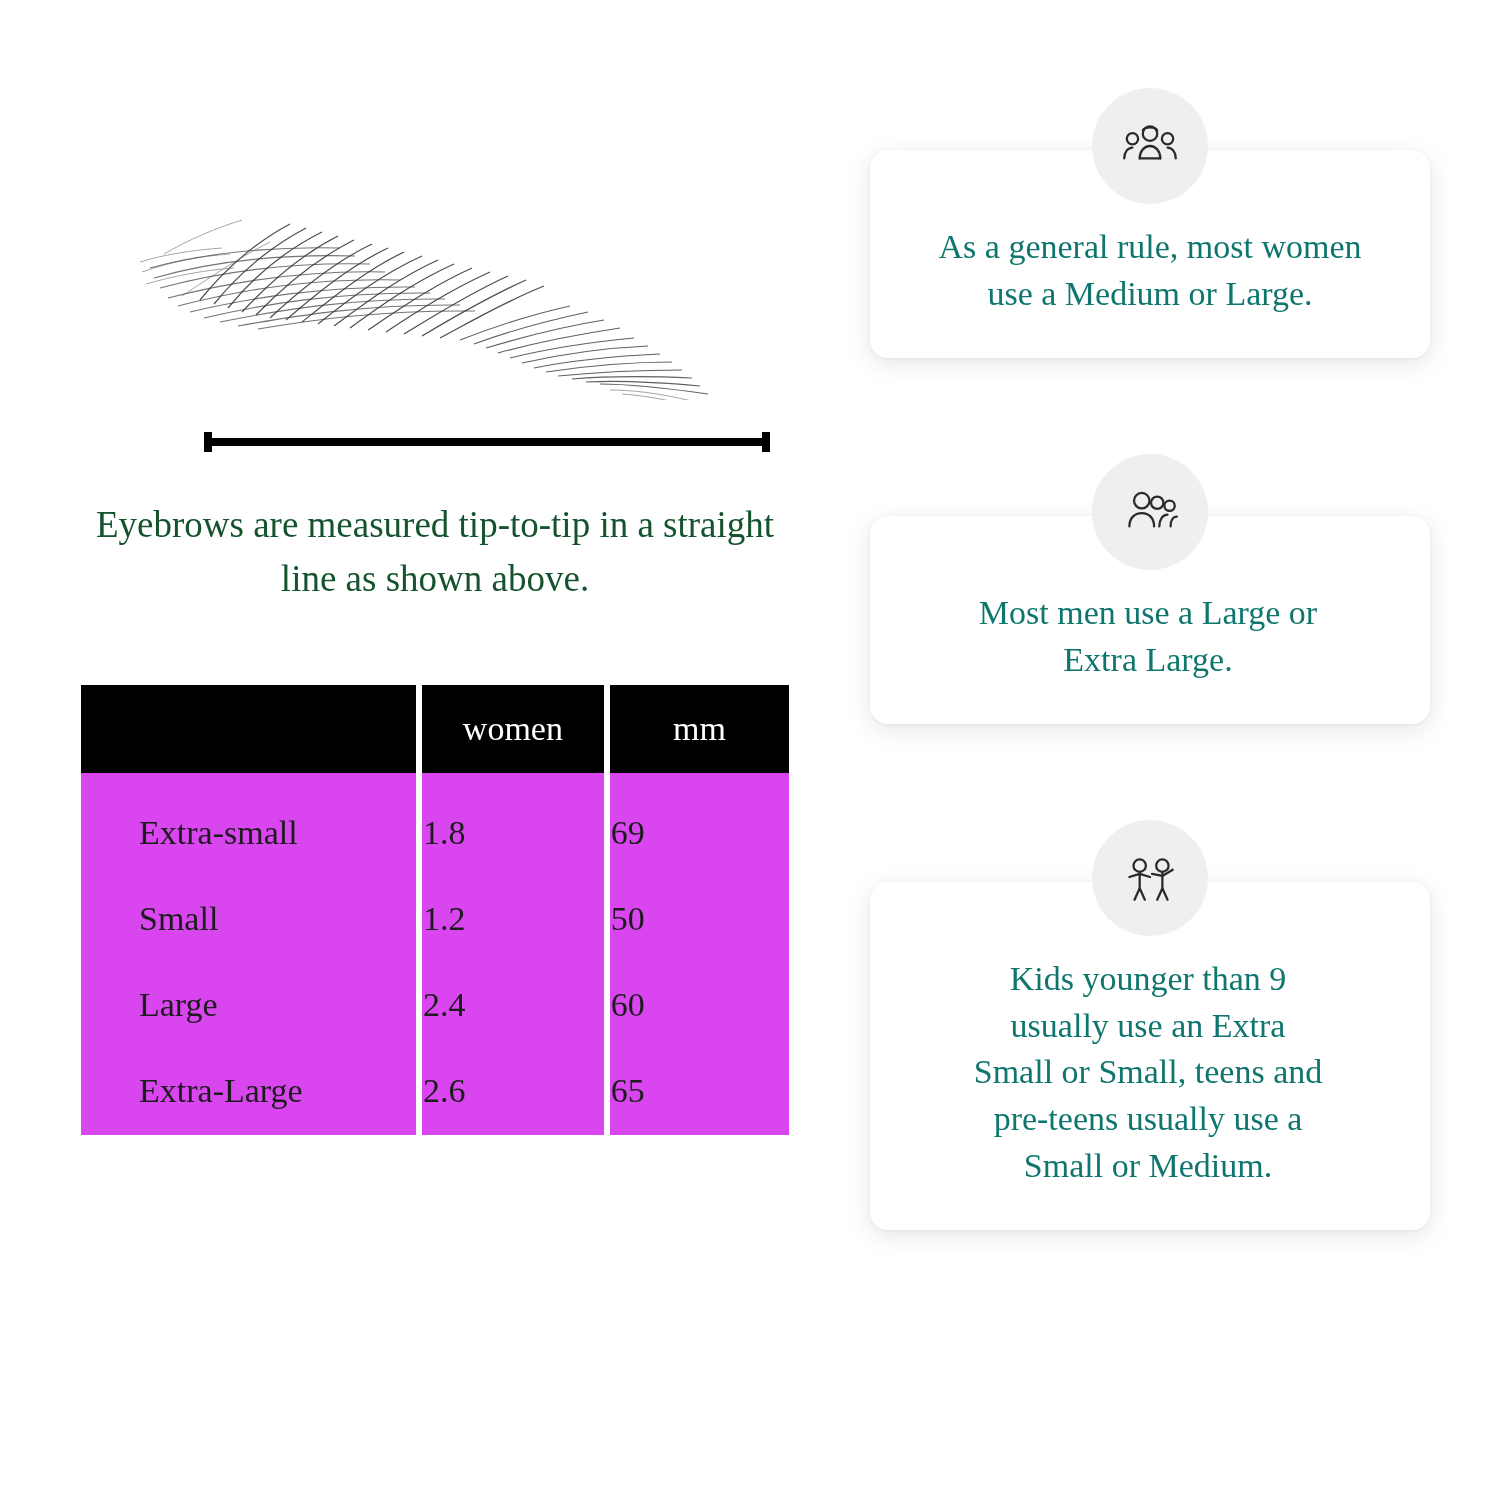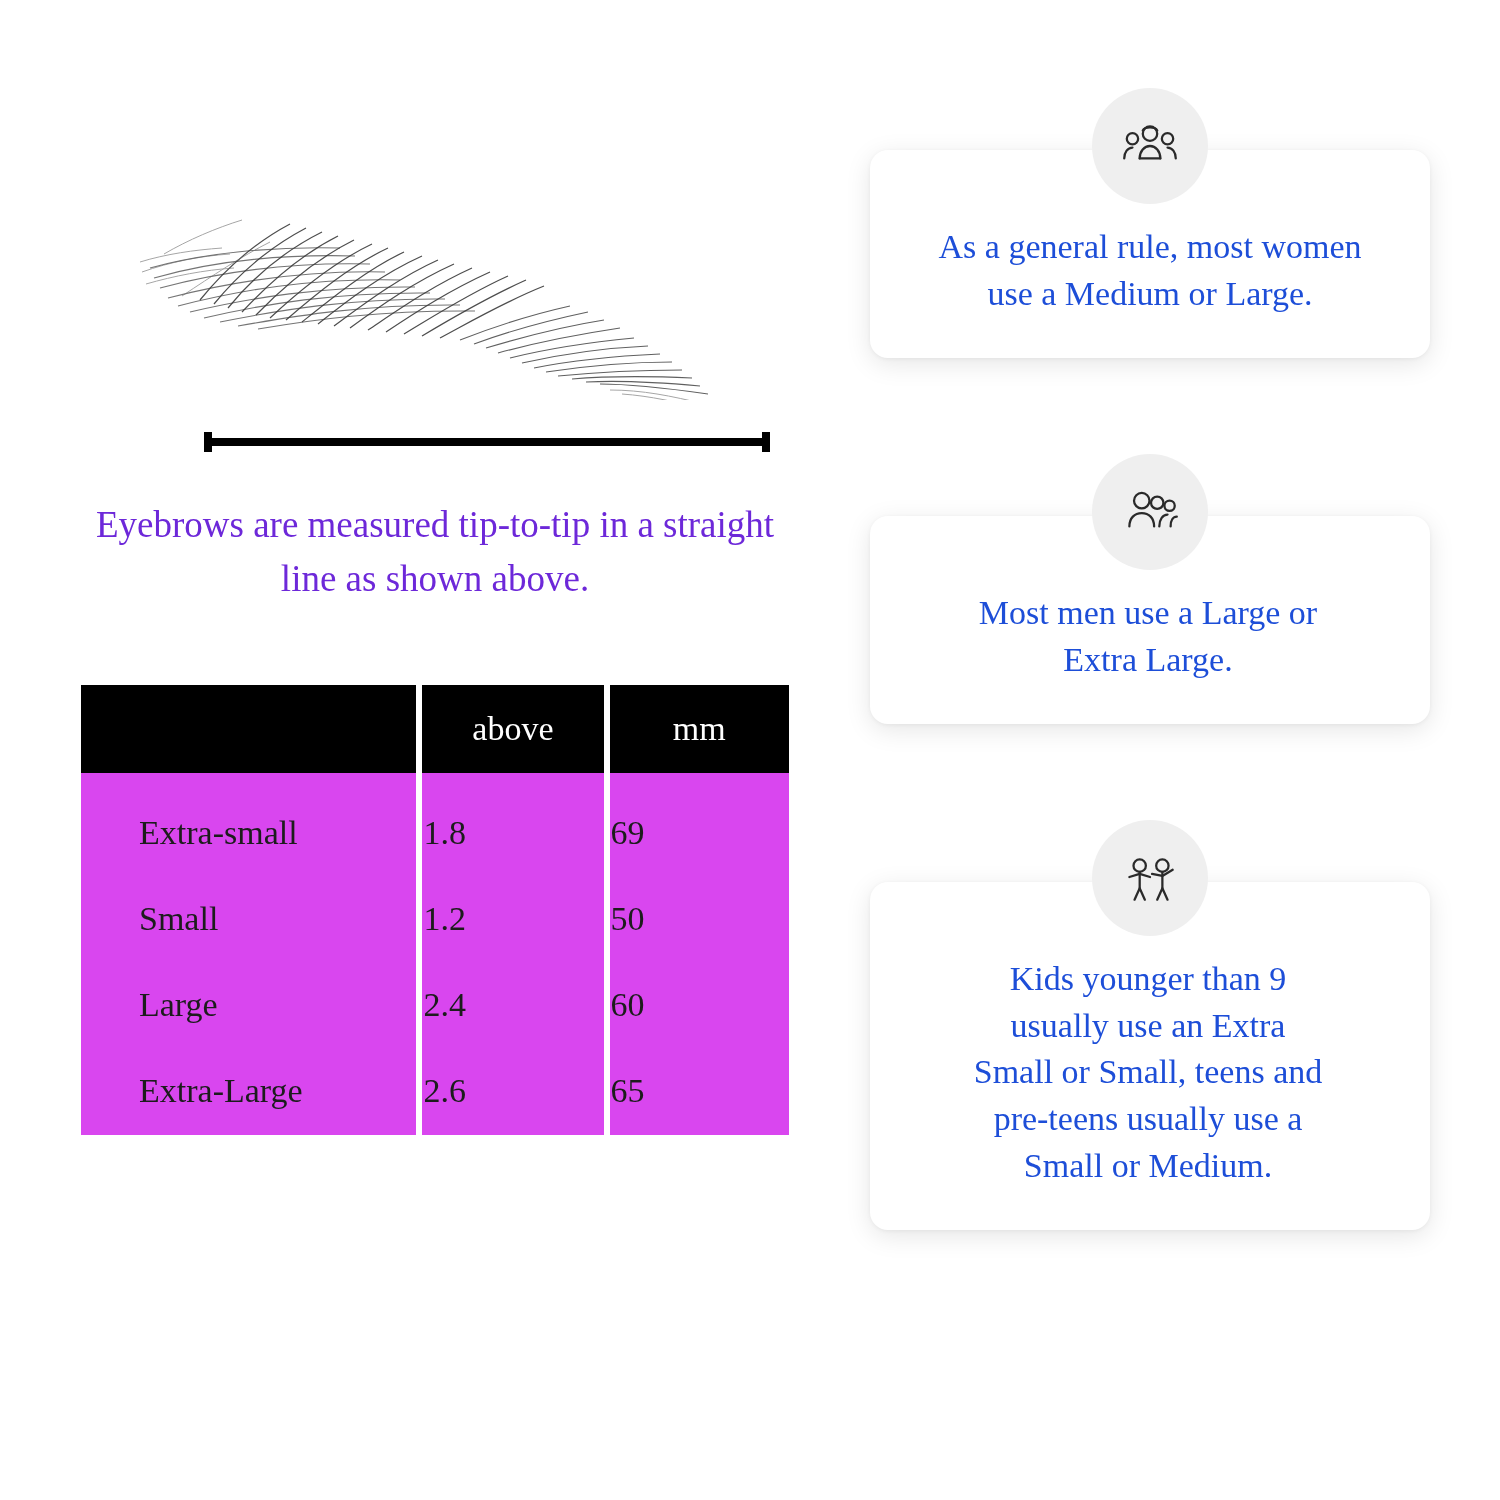--- a/index.html
+++ b/index.html
@@ -45,21 +45,21 @@
     top: 280px;
     width: 570px;
     height: 24px;
   }
 
   .caption {
     margin-top: 18px;
     text-align: center;
     font-size: 37px;
     line-height: 1.45;
-    color: #6d28d9;
+    color: #14532d;
     width: 700px;
     margin-left: 10px;
   }
 
   
   .size-table {
     margin-top: 80px;
     width: 720px;
     border-collapse: separate;
     border-spacing: 6px 0;
@@ -108,21 +108,21 @@
   }
   .tip-card {
     position: relative;
     background: #ffffff;
     border-radius: 18px;
     box-shadow: 0 6px 26px rgba(0,0,0,0.10), 0 1px 4px rgba(0,0,0,0.05);
     padding: 74px 44px 40px 44px;
     text-align: center;
     font-size: 34px;
     line-height: 1.38;
-    color: #1d4ed8;
+    color: #0f766e;
   }
   .tip-card + .tip-card {
     margin-top: 158px;
     padding-left: 40px;
   }
   .tip-card .icon-bubble {
     position: absolute;
     left: 50%;
     top: -62px;
     transform: translateX(-50%);
@@ -218,21 +218,21 @@
       </svg>
     </div>
 
     <div class="caption">Eyebrows are measured tip-to-tip
 in a straight line as shown above.</div>
 
     <table class="size-table">
       <thead>
         <tr>
           <th class="blank-head"></th>
-          <th class="unit-head">above</th>
+          <th class="unit-head">women</th>
           <th class="unit-head">mm</th>
         </tr>
       </thead>
       <tbody>
         <tr>
           <td class="name-cell">Extra-small</td>
           <td class="num-cell">1.8</td>
           <td class="num-cell">69</td>
         </tr>
         <tr>

